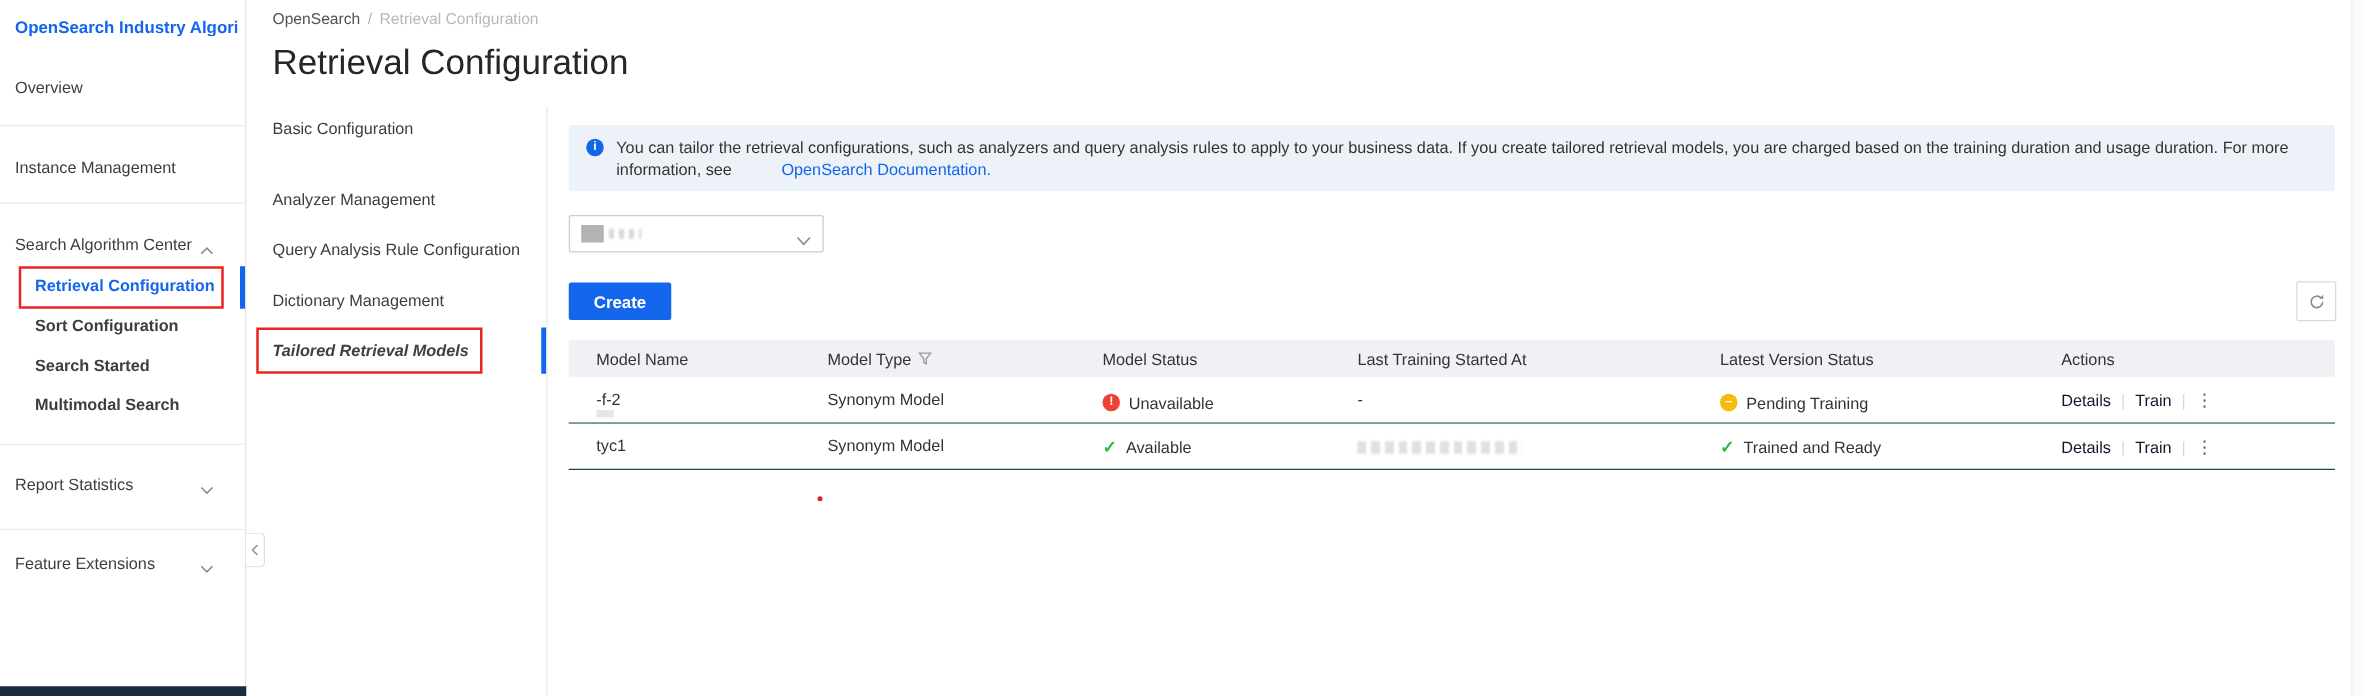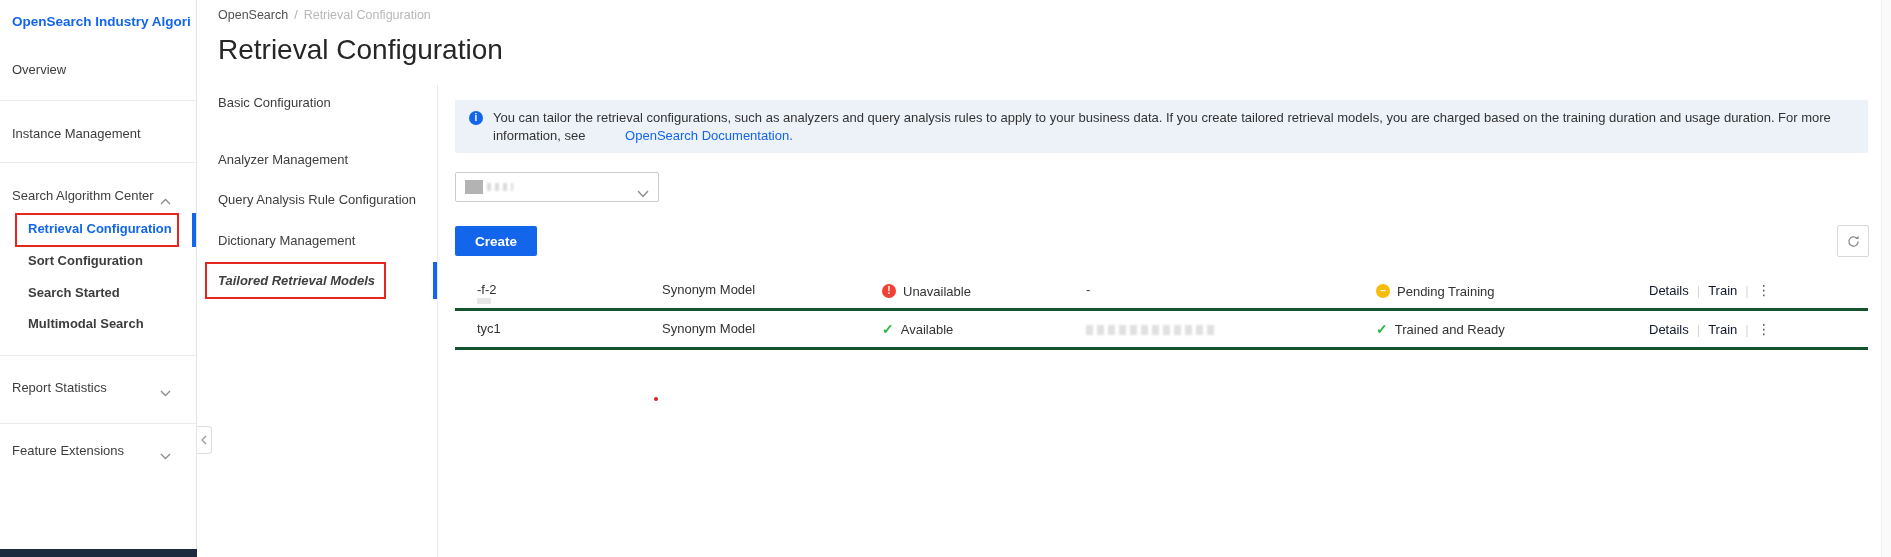--- a/index.html
+++ b/index.html
@@ -43,21 +43,21 @@
   .dd-censor{position:absolute;left:9px;top:7px;width:18px;height:14px;background:#b3b3b3;}
   .dd-blur{position:absolute;left:31px;top:10px;width:26px;height:8px;background:repeating-linear-gradient(90deg,#d9d9d9 0 4px,transparent 4px 8px);filter:blur(1px);}
   .dd-chevron{position:absolute;right:9px;top:11px;}
   .create-btn{position:absolute;left:455px;top:226px;width:82px;height:30px;background:#1366ec;border:none;border-radius:2px;color:#fff;font-size:13.5px;font-weight:bold;font-family:"Liberation Sans",sans-serif;cursor:pointer;}
   .refresh-btn{position:absolute;left:1837px;top:225px;width:32px;height:32px;background:#fff;border:1px solid #d9d9d9;border-radius:2px;box-sizing:border-box;display:flex;align-items:center;justify-content:center;cursor:pointer;}
 
   
   .table{position:absolute;left:455px;top:272px;width:1413px;}
   .thead{position:relative;height:30px;background:#eff1f5;}
   .th{position:absolute;top:8px;font-size:13px;color:#333;white-space:nowrap;}
-  .trow{position:relative;height:36px;border-bottom:3px solid #14532d;background:#fff;}
+  .trow{position:relative;height:36px;border-bottom:1px solid #14532d;background:#fff;}
   .td{position:absolute;top:10px;font-size:13px;color:#333;white-space:nowrap;}
   .c0{left:22px;} .c1{left:207px;} .c2{left:427px;} .c3{left:631px;} .c4{left:921px;} .c5{left:1194px;}
   .status{display:inline-flex;align-items:center;gap:7px;}
   .dot-icon{display:inline-block;width:14px;height:14px;border-radius:50%;color:#fff;font-size:10px;font-weight:bold;text-align:center;line-height:14px;}
   .dot-error{background:#f04134;}
   .dot-pending{background:#f7bb0c;}
   .check-icon{color:#2db84b;font-size:14px;font-weight:bold;}
   .link{color:#0f172a;cursor:pointer;text-decoration:none;}
   .action-sep{color:#d8d8d8;margin:0 8px;}
   .kebab{color:#555;font-size:14px;cursor:pointer;}
@@ -148,20 +148,32 @@
   <button class="create-btn">Create</button>
 
   <div class="refresh-btn">
     <svg width="15" height="15" viewBox="0 0 15 15">
         <path d="M12.1 7.5a4.6 4.6 0 1 1-1.35-3.25" fill="none" stroke="#8a8a8a" stroke-width="1.3"></path>
         <path d="M12.6 1.7v3.2h-3.2z" fill="#8a8a8a"></path>
       </svg>
   </div>
 
   <div class="table">
+    <div class="thead">
+      <div class="th c0">Model Name</div>
+      <div class="th c1">
+        <span>Model Type</span><span class="filter-icon"><svg width="12" height="12" viewBox="0 0 12 12">
+              <path d="M1.5 1.5h9L7 6v4L5 8.8V6z" fill="none" stroke="#9a9a9a" stroke-width="1.1"></path>
+            </svg></span>
+      </div>
+      <div class="th c2">Model Status</div>
+      <div class="th c3">Last Training Started At</div>
+      <div class="th c4">Latest Version Status</div>
+      <div class="th c5">Actions</div>
+    </div>
 
     <div class="trow">
       <div class="td c0">-f-2</div>
       <div class="name-smudge"></div>
       <div class="td c1">Synonym Model</div>
       <div class="td c2">
         <span class="status">
             <span class="dot-icon dot-error">!</span>
             <span>Unavailable</span>
           </span>

